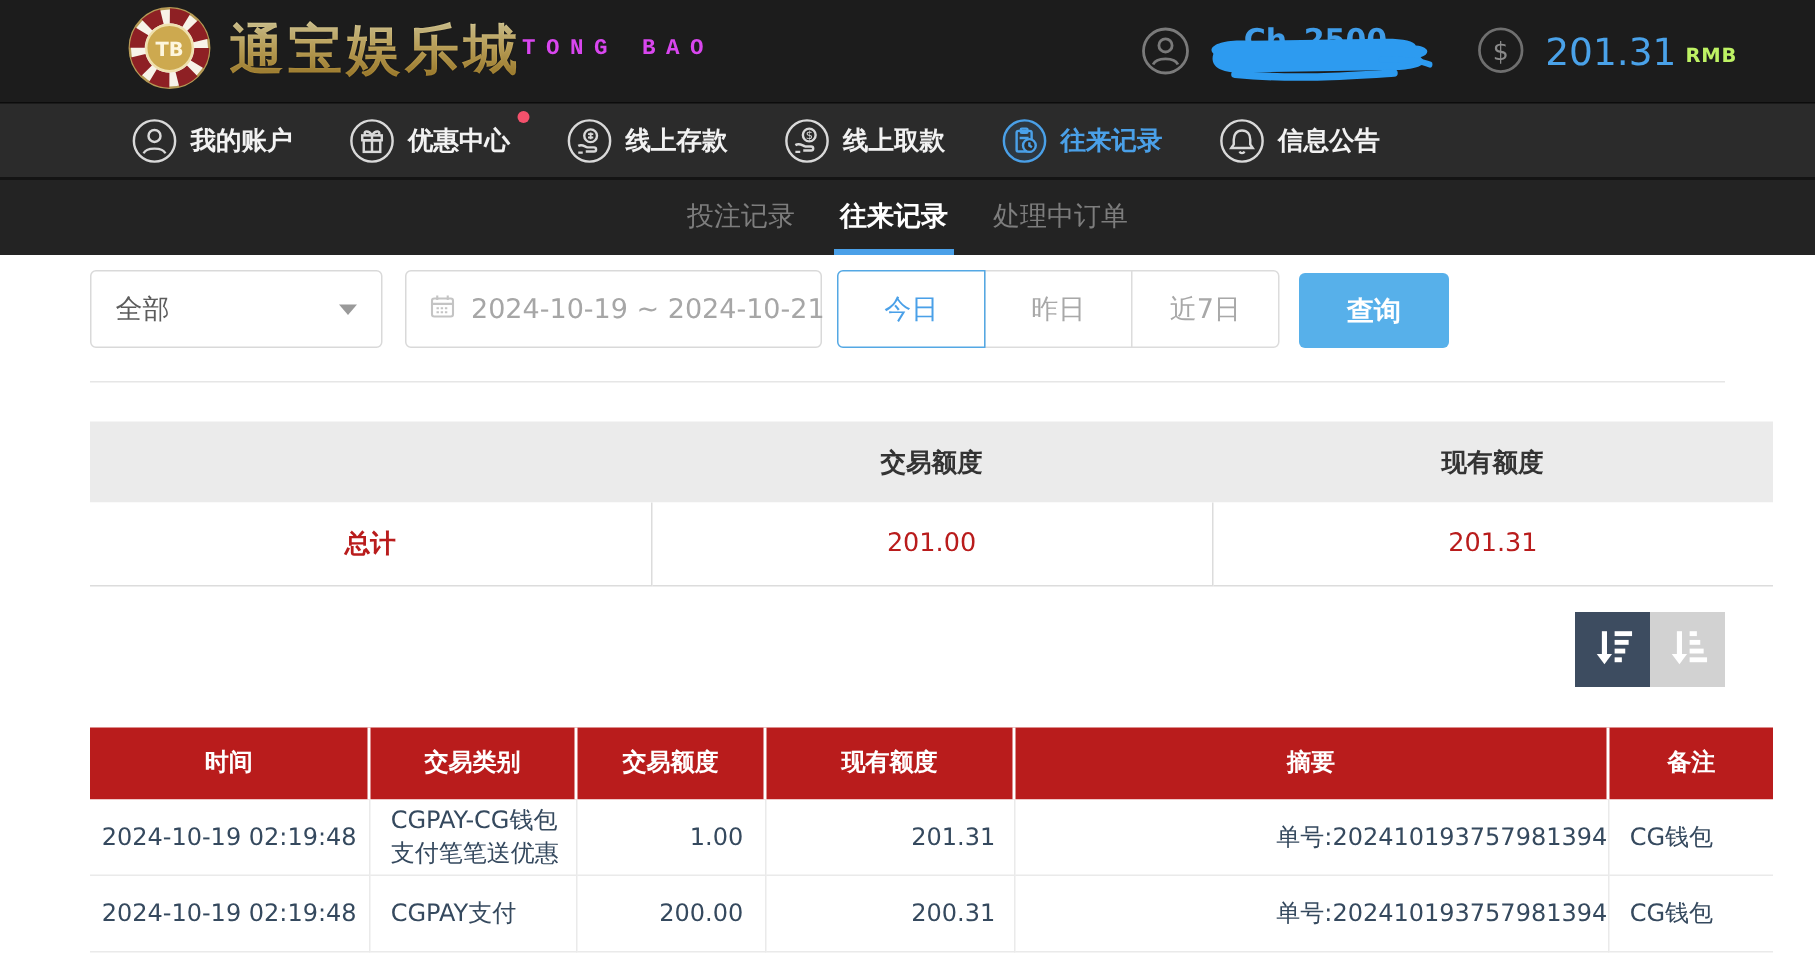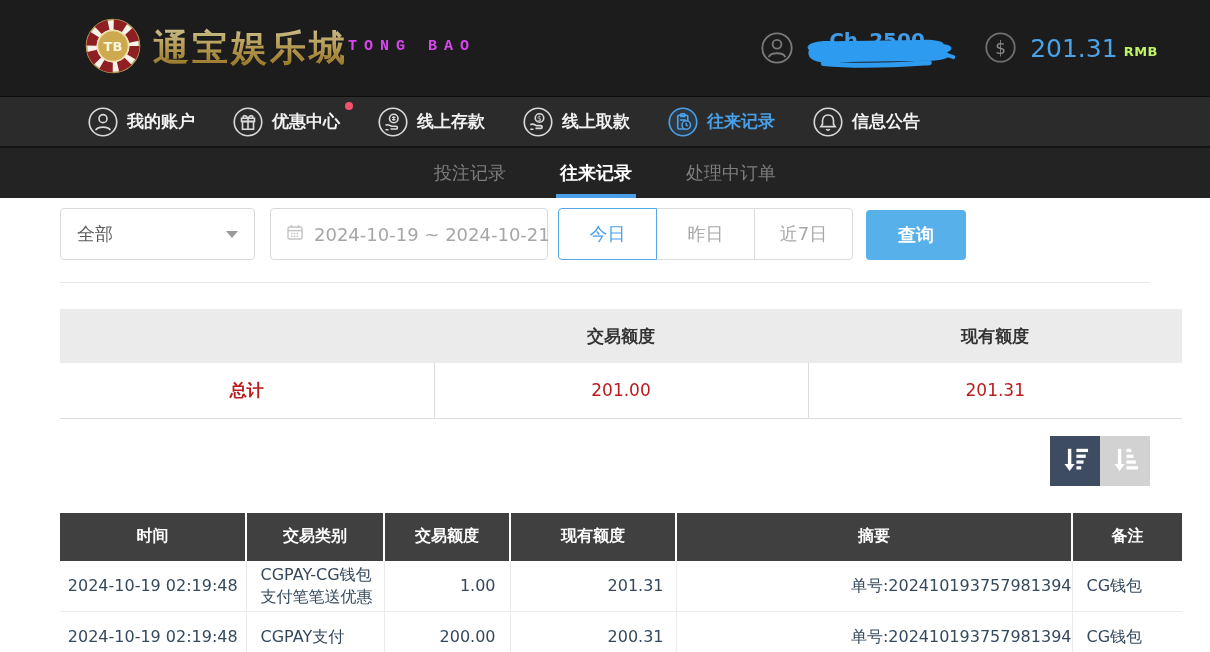--- a/index.html
+++ b/index.html
@@ -1,20 +1,20 @@
 <!DOCTYPE html>
 <html><head>
 <meta charset="utf-8">
 <style>
   * { margin:0; padding:0; box-sizing:border-box; }
   html,body { width:1210px; height:652px; overflow:hidden; background:#fff;
     font-family:"DejaVu Sans","Liberation Sans",sans-serif; }
 
   
-  .topbar { height:96px; background:#1c1c1c; display:flex; align-items:center;
+  .topbar { height:68px; background:#1c1c1c; display:flex; align-items:center;
     padding:0 52px 0 85px; }
   .brand { display:flex; align-items:center; gap:12px; cursor:pointer; }
   .brand-text { display:flex; align-items:center; }
   .brand-cn { font-size:36px; font-weight:bold; letter-spacing:3px; line-height:40px;
     background:linear-gradient(180deg,#f8e9ac 0%,#e3c26a 45%,#b98f2e 100%);
     -webkit-background-clip:text; background-clip:text; color:transparent;
     text-shadow:0 0 1px rgba(0,0,0,.2); }
   .brand-en { font-size:15px; font-weight:bold; letter-spacing:7px; color:#d946ef;
     margin-top:-4px; padding-right:2px;font-family:Liberation Mono, monospace; }
   .account { margin-left:auto; display:flex; align-items:center; }
@@ -37,21 +37,21 @@
     cursor:pointer; position:relative; }
   .nav-item .nicon { width:30px; height:30px; color:#d9d9d9; }
   .nav-item .nlabel { font-size:17px; font-weight:bold; }
   .nav-item.active { color:#4aa0e8; }
   .nav-item.active .nicon { color:#4aa0e8; }
   .red-dot { position:absolute; top:-5px; right:-13px; width:8px; height:8px;
     border-radius:50%; background:#f4516c; }
 
   
   .subnav { height:52px; background:#232323; border-top:2px solid #141414;
-    display:flex; justify-content:center; gap:50px; }
+    display:flex; justify-content:center; gap:26px; }
   .tab { font-size:18px; color:#7d7d7d; line-height:50px; position:relative;
     cursor:pointer; padding:0 2px; }
   .tab.active { color:#ffffff; font-weight:bold; }
   .tab.active::after { content:""; position:absolute; left:-2px; right:-2px;
     bottom:0; height:4px; background:#4aa0e8; }
 
   
   .content { padding:0 60px; }
   .filters { margin-top:10px; display:flex; align-items:flex-end; height:52px; }
   .select-box { width:195px; height:52px; border:1px solid #d9d9d9; border-radius:4px;
@@ -89,21 +89,21 @@
   
   .sort-row { margin-top:17px; display:flex; justify-content:flex-end; }
   .sort-btn { width:50px; height:50px; border:none; cursor:pointer; display:flex;
     align-items:center; justify-content:center; padding:0; }
   .sort-btn.desc { background:#3d4c60; }
   .sort-btn.asc { background:#d2d2d2; }
   .sort-btn svg { color:#fff; }
 
   
   .records { margin-top:27px; }
-  .records thead td { height:48px; background:#404040; color:#fff; font-size:16px;
+  .records thead td { height:48px; background:#b91c1c; color:#fff; font-size:16px;
     font-weight:bold; text-align:center; border-right:2px solid #fff; }
   .records thead td:last-child { border-right:none; }
   .records tbody td { height:51px; background:#fff; font-size:16px; color:#35495e;
     border-bottom:1px solid #eaeaea; border-right:1px solid #eaeaea;
     line-height:22px; }
   .records tbody td:last-child { border-right:none; }
   .c-time { text-align:center; }
   .c-type { text-align:left; padding:3px 8px 3px 14px; }
   .c-amt  { text-align:right; padding-right:14px; }
   .c-bal  { text-align:right; padding-right:12px; }

